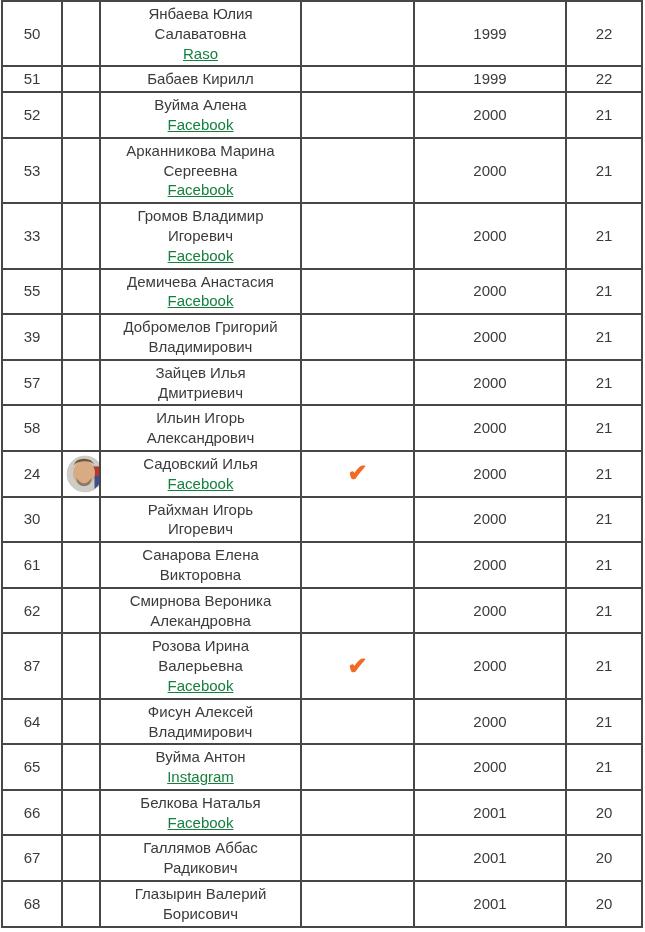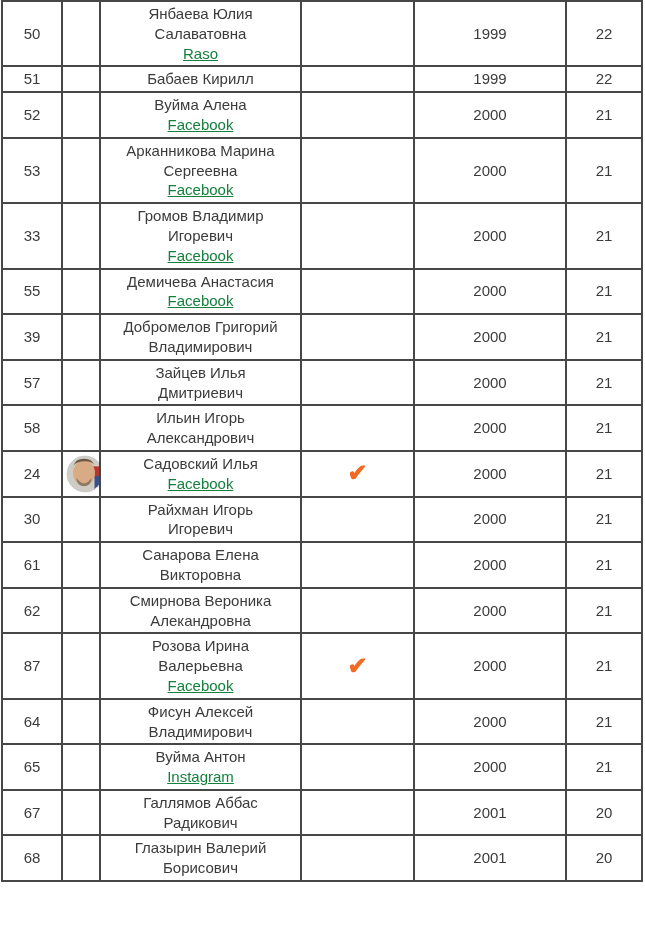--- a/index.html
+++ b/index.html
@@ -423,20 +423,41 @@
     </td>
     <td>
       <span>2000</span>
     </td>
     <td>
       <span>21</span>
     </td>
   </tr>
       <tr>
     <td>
+      <span>66</span>
+    </td>
+    <td>
+      
+    </td>
+    <td>
+      <span class="name-text">Белкова Наталья</span>
+      <a class="social-link" href="#">Facebook</a>
+    </td>
+    <td>
+      
+    </td>
+    <td>
+      <span>2001</span>
+    </td>
+    <td>
+      <span>20</span>
+    </td>
+  </tr>
+      <tr>
+    <td>
       <span>67</span>
     </td>
     <td>
       
     </td>
     <td>
       <span class="name-text">Галлямов Аббас
 Радикович</span>
 
     </td>

